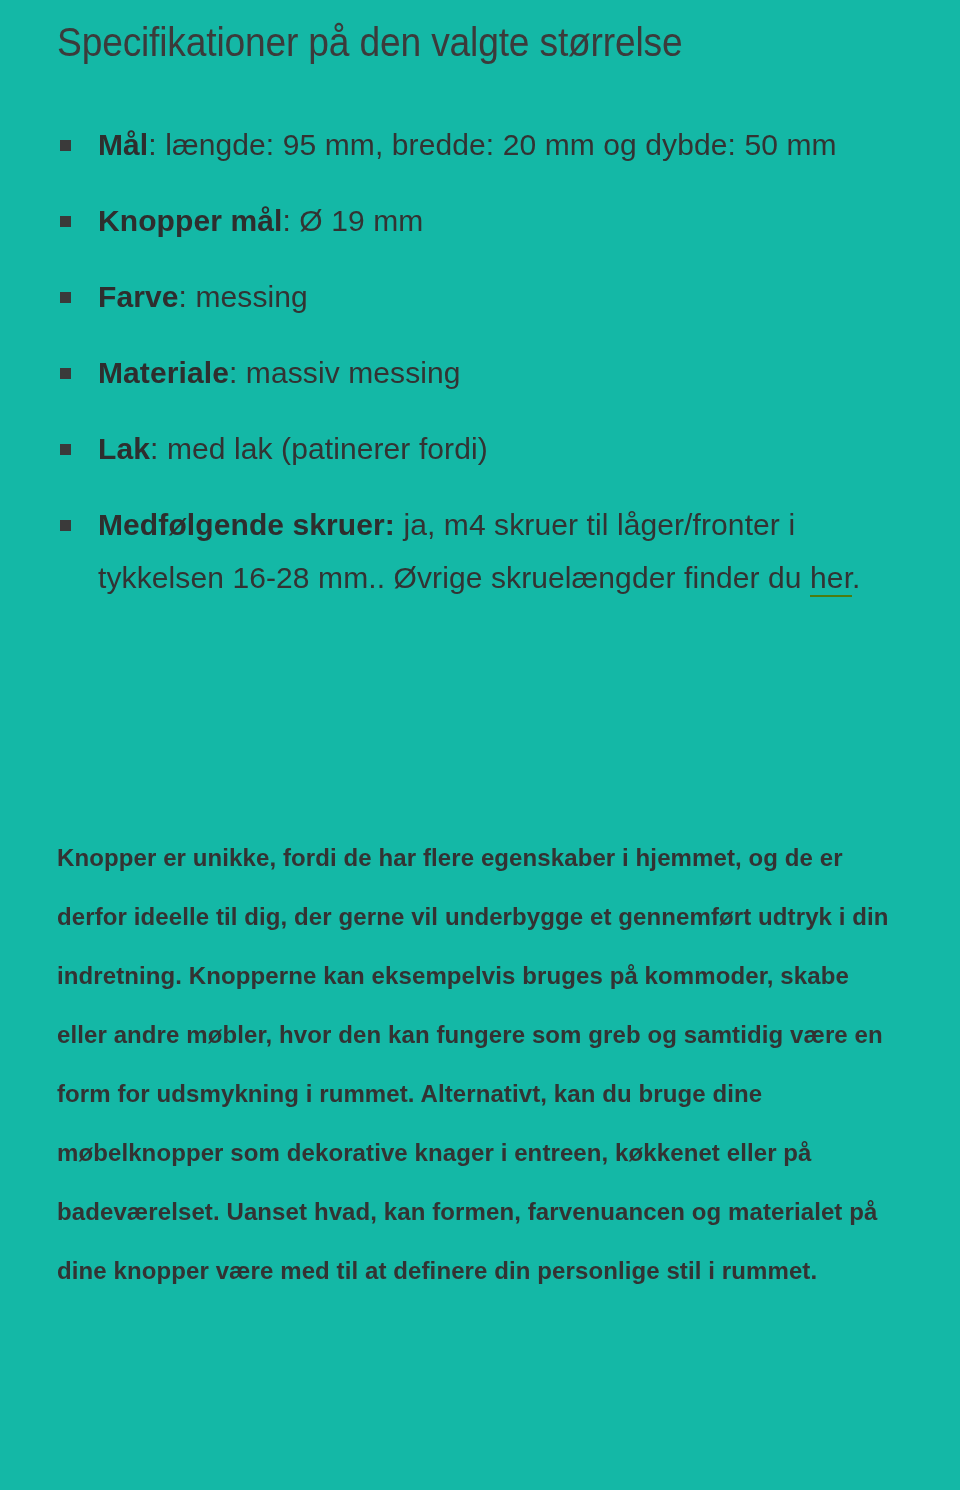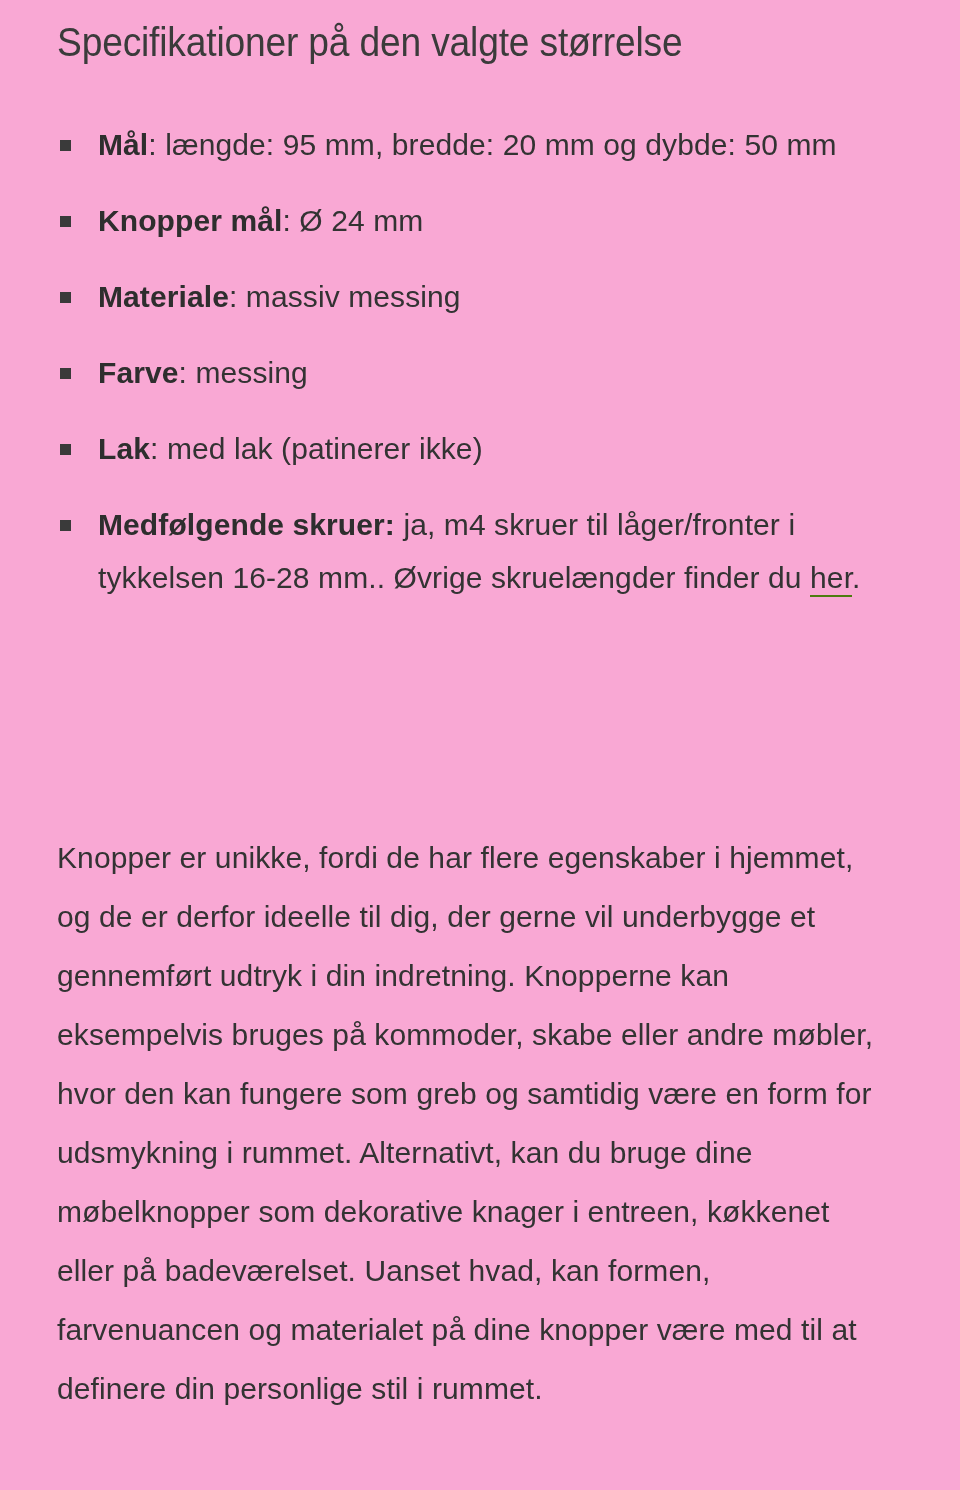--- a/index.html
+++ b/index.html
@@ -12,21 +12,21 @@
     height: 1490px;
     overflow: hidden;
     font-family: "Liberation Sans", "DejaVu Sans", sans-serif;
     -webkit-font-smoothing: antialiased;
   }
 
   .page {
     position: relative;
     width: 960px;
     height: 1490px;
-    background: #f9a8d4;
+    background: #14b8a6;
     box-sizing: border-box;
     padding: 10px;
   }
 
   
   .spec-heading {
     position: absolute;
     left: 57px;
     top: 16px;
     width: 860px;
@@ -91,60 +91,60 @@
     padding-bottom: 1px;
   }
 
   
   .body-paragraph {
     position: absolute;
     left: 57px;
     top: 828px;
     width: 832px;
     margin: 0;
-    font-size: 30px;
+    font-size: 24px;
     line-height: 59px;
     color: #333333;
-    font-weight: 400;
+    font-weight: 700;
     letter-spacing: 0.1px;
     text-align: left;
   }
 </style>
 </head>
 <body>
 
 <div class="page">
 
   <h2 class="spec-heading">Specifikationer på den valgte størrelse</h2>
 
   <ul class="spec-list">
 
     <li class="spec-item">
       <span class="bullet-square"></span>
       <span class="spec-label">Mål</span><span>: </span><span>længde: 95 mm, bredde: 20 mm og dybde: 50 mm</span>
     </li>
 
     <li class="spec-item">
       <span class="bullet-square"></span>
-      <span class="spec-label">Knopper mål</span><span>: </span><span>Ø 24 mm</span>
+      <span class="spec-label">Knopper mål</span><span>: </span><span>Ø 19 mm</span>
+    </li>
+
+    <li class="spec-item">
+      <span class="bullet-square"></span>
+      <span class="spec-label">Farve</span><span>: </span><span>messing</span>
     </li>
 
     <li class="spec-item">
       <span class="bullet-square"></span>
       <span class="spec-label">Materiale</span><span>: </span><span>massiv messing</span>
     </li>
 
     <li class="spec-item">
       <span class="bullet-square"></span>
-      <span class="spec-label">Farve</span><span>: </span><span>messing</span>
-    </li>
-
-    <li class="spec-item">
-      <span class="bullet-square"></span>
-      <span class="spec-label">Lak</span><span>: </span><span>med lak (patinerer ikke)</span>
+      <span class="spec-label">Lak</span><span>: </span><span>med lak (patinerer fordi)</span>
     </li>
 
     <li class="spec-item">
       <span class="bullet-square"></span>
       <span class="spec-label">Medfølgende skruer:</span><span> </span><span>ja, m4 skruer til låger/fronter i tykkelsen 16-28 mm.. Øvrige skruelængder finder du </span><a href="#" class="spec-link">her</a><span>.</span>
     </li>
 
   </ul>
 
   <p class="body-paragraph">Knopper er unikke, fordi de har flere egenskaber i hjemmet, og de er derfor ideelle til dig, der gerne vil underbygge et gennemført udtryk i din indretning. Knopperne kan eksempelvis bruges på kommoder, skabe eller andre møbler, hvor den kan fungere som greb og samtidig være en form for udsmykning i rummet. Alternativt, kan du bruge dine møbelknopper som dekorative knager i entreen, køkkenet eller på badeværelset. Uanset hvad, kan formen, farvenuancen og materialet på dine knopper være med til at definere din personlige stil i rummet.</p>

